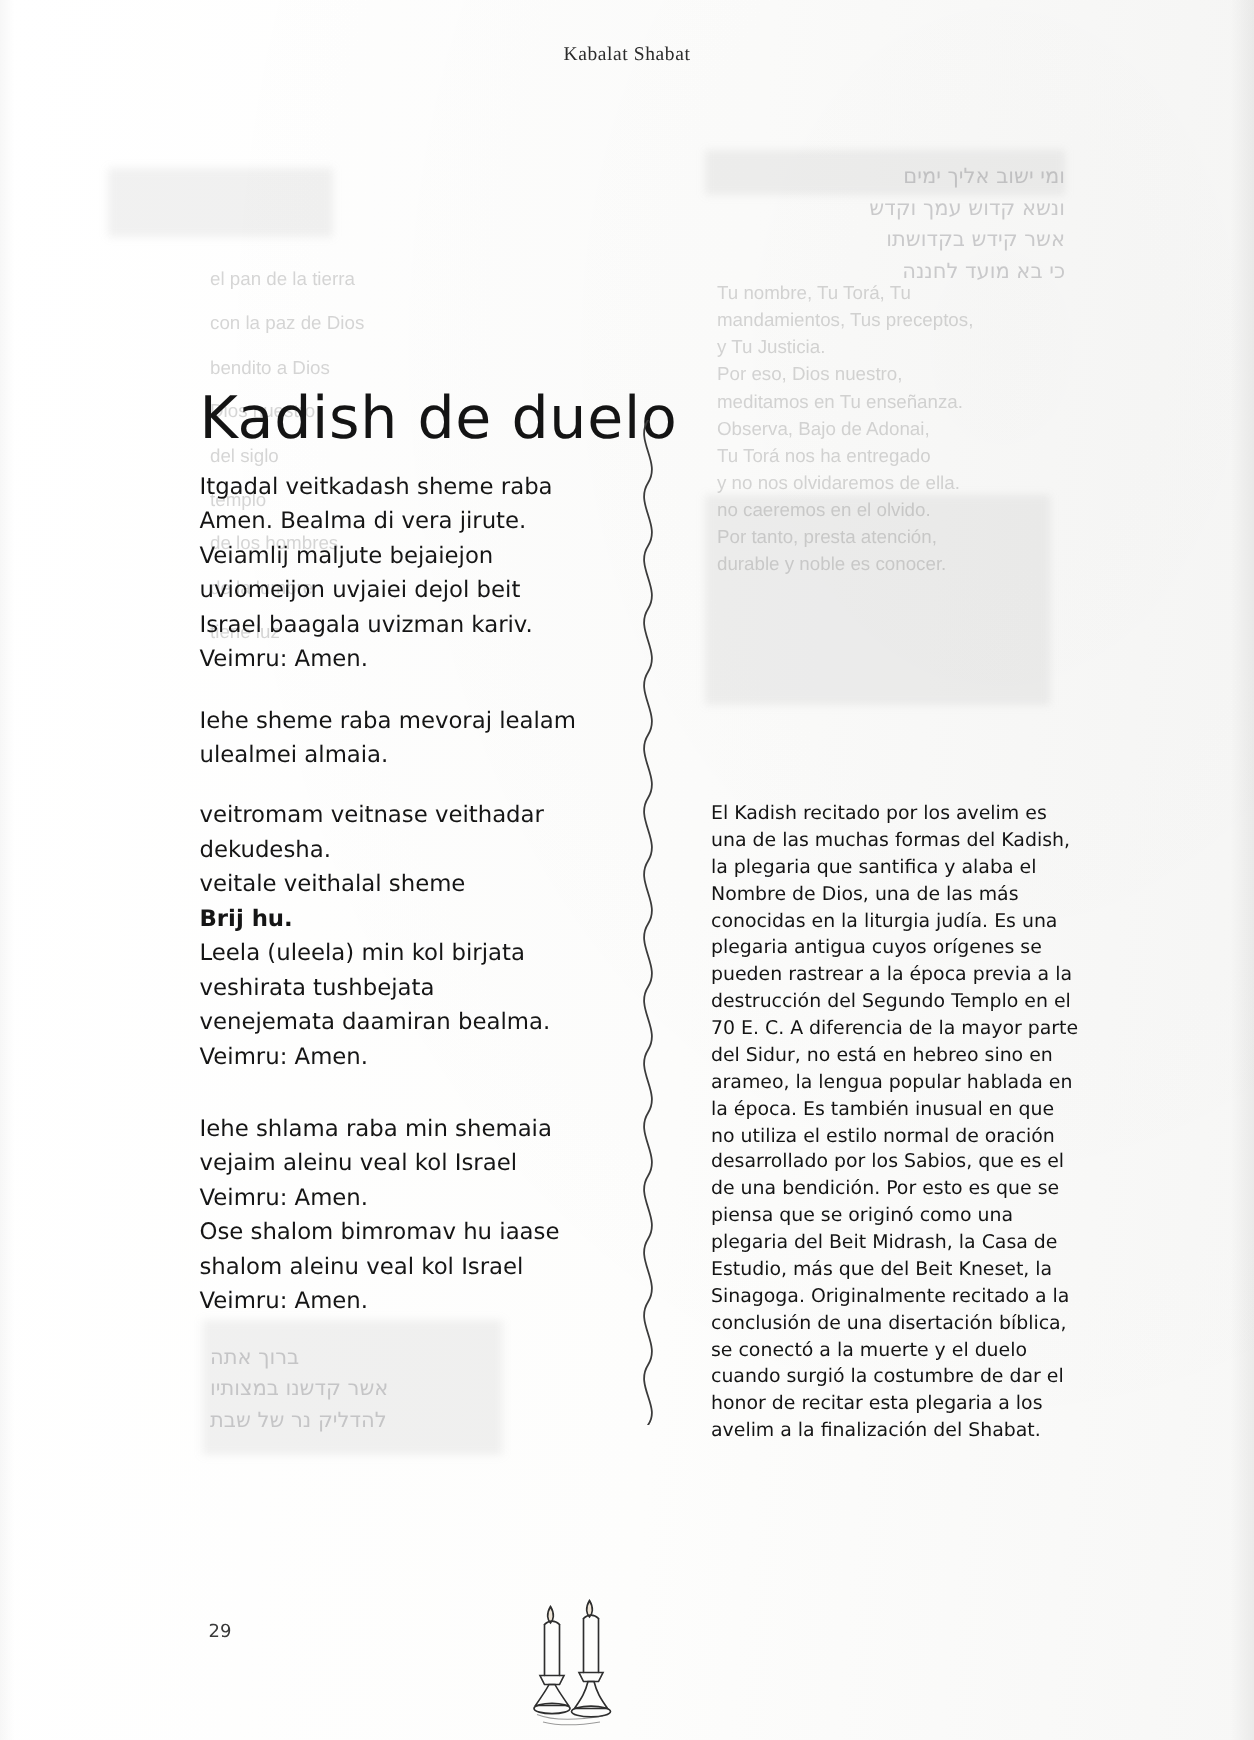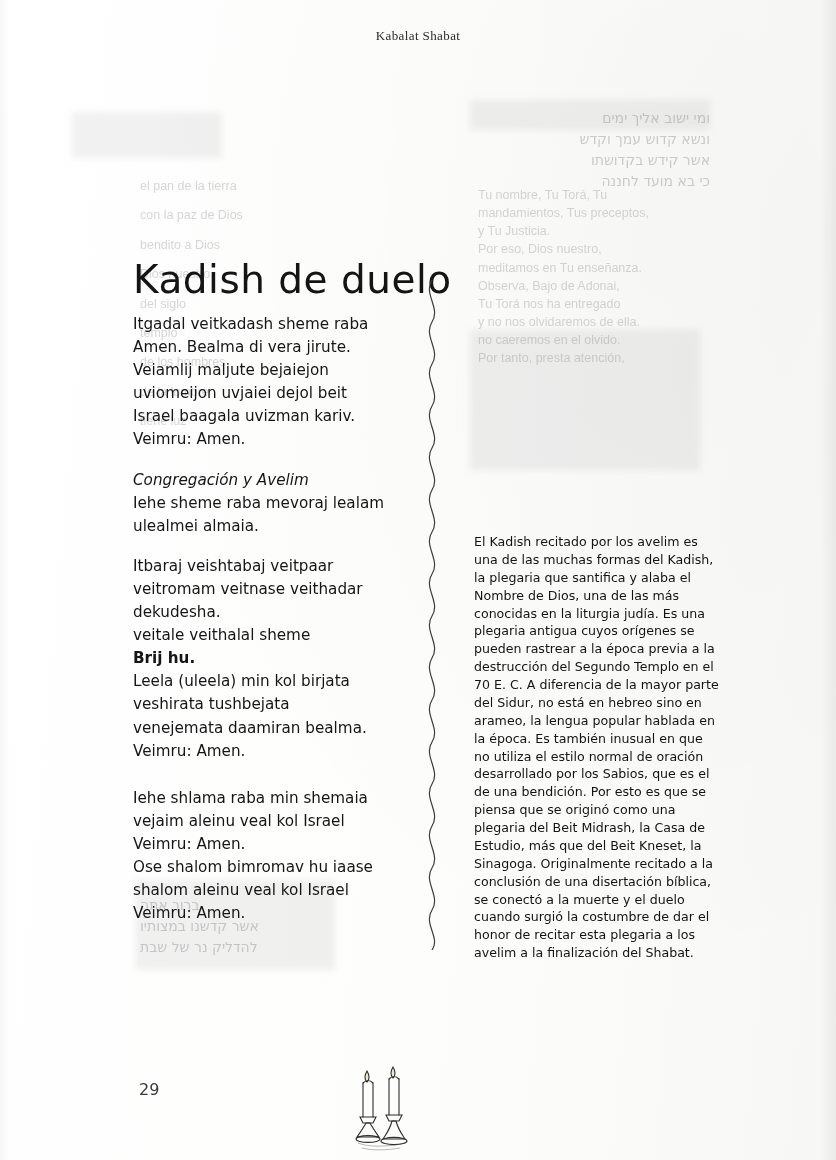--- a/index.html
+++ b/index.html
@@ -129,21 +129,21 @@
     color: #141414;
     font-family: "DejaVu Sans", sans-serif;
     margin-top: 44px;
   }
 
   
   .folio {
     position: absolute;
     left: 139px;
     top: 1080px;
-    font-size: 16px;
+    font-size: 12px;
     color: #3a3a3a;
     font-family: "DejaVu Sans", sans-serif;
   }
 
   
   .ornament {
     position: absolute;
     left: 340px;
     top: 1063px;
     width: 96px;
@@ -175,20 +175,21 @@
     <div>Tu nombre, Tu Torá, Tu</div>
     <div>mandamientos, Tus preceptos,</div>
     <div>y Tu Justicia.</div>
     <div>Por eso, Dios nuestro,</div>
     <div>meditamos en Tu enseñanza.</div>
     <div>Observa, Bajo de Adonai,</div>
     <div>Tu Torá nos ha entregado</div>
     <div>y no nos olvidaremos de ella.</div>
     <div>no caeremos en el olvido.</div>
     <div>Por tanto, presta atención,</div>
+    <div>durable y noble es conocer.</div>
   </div>
 
   <div class="bleed bleed-block" style="left:140px; top:172px; width:250px; line-height:2.35;">
     <div>el pan de la tierra</div>
     <div>con la paz de Dios</div>
     <div>bendito a Dios</div>
     <div>Dios nuestro</div>
     <div>del siglo</div>
     <div>templo</div>
     <div>de los hombres</div>
@@ -209,27 +210,25 @@
     <div class="stanza">
       <div>Itgadal veitkadash sheme raba</div>
       <div>Amen. Bealma di vera jirute.</div>
       <div>Veiamlij maljute bejaiejon</div>
       <div>uviomeijon uvjaiei dejol beit</div>
       <div>Israel baagala uvizman kariv.</div>
       <div>Veimru: Amen.</div>
     </div>
 
     <div class="stanza">
-      <div class="rubric">Congregación y Avelim</div>
       <div>Iehe sheme raba mevoraj lealam</div>
       <div>ulealmei  almaia.</div>
     </div>
 
     <div class="stanza">
-      <div>Itbaraj veishtabaj veitpaar</div>
       <div>veitromam veitnase veithadar</div>
       <div>dekudesha.</div>
       <div>veitale veithalal sheme</div>
       <div class="bold">Brij hu.</div>
       <div>Leela (uleela) min kol birjata</div>
       <div>veshirata tushbejata</div>
       <div>venejemata daamiran bealma.</div>
       <div>Veimru: Amen.</div>
     </div>
 

